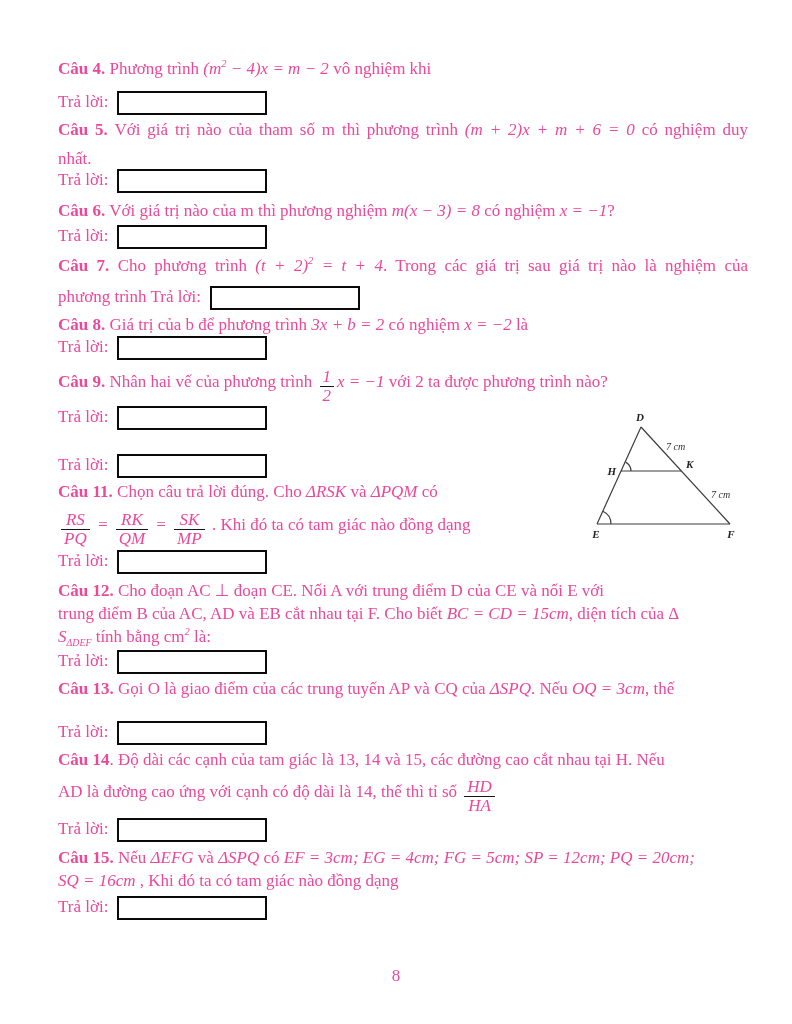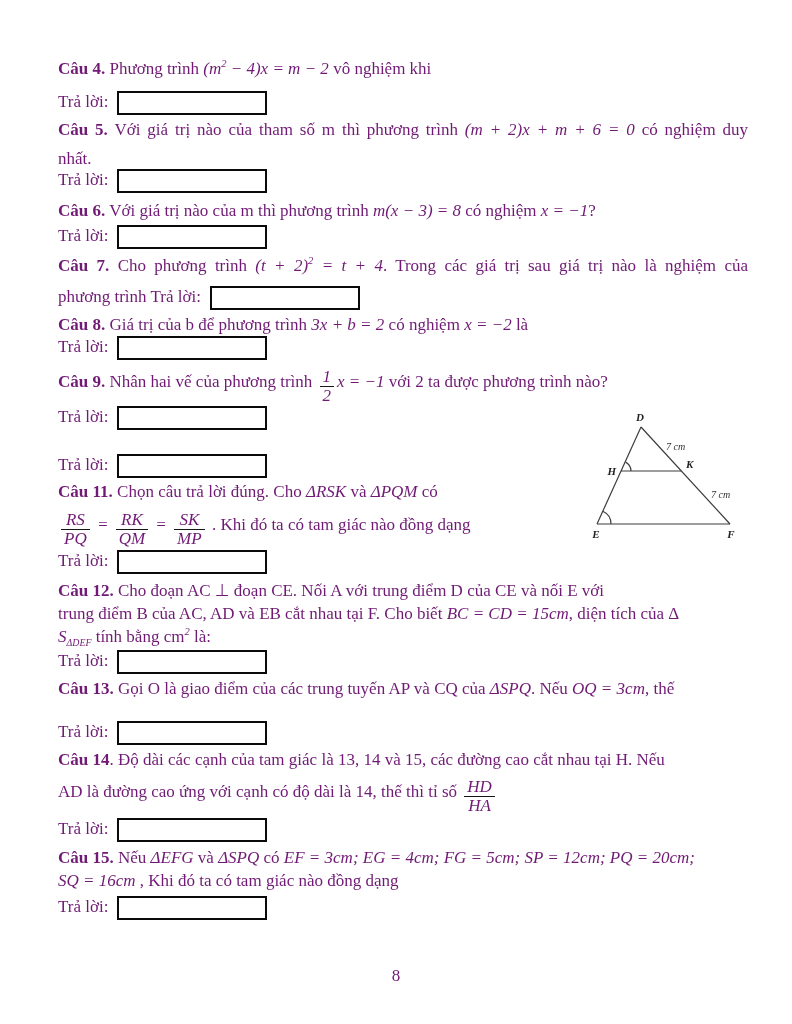--- a/index.html
+++ b/index.html
@@ -2,21 +2,21 @@
 <html><head>
 <meta charset="utf-8">
 <style>
   html,body{margin:0;padding:0;background:#e8e8e8;}
   .page{
     position:relative;
     width:792px;height:1024px;
     background:#ffffff;
     font-family:"Liberation Serif", serif;
     font-size:17px;
-    color:#701a75;
+    color:#ec4899;
     overflow:hidden;
     margin:0 auto;
   }
   .line{
     position:absolute;
     left:58px;
     width:690px;
     line-height:26px;
     white-space:nowrap;
   }
@@ -83,21 +83,21 @@
 
 <div class="page">
 
   <div class="line" style="top:56px"><span class="seg-b">Câu 4.</span><span class="seg-t"> Phương trình </span><span class="seg-m">(m</span><span class="seg-sup">2</span><span class="seg-m"> − 4)x = m − 2</span><span class="seg-t"> vô nghiệm khi</span></div>
   <div class="line" style="top:89px"><span class="seg-i">Trả lời:</span><span class="ansbox"></span></div>
 
   <div class="line justify" style="top:117px"><span class="seg-b">Câu 5.</span><span class="seg-t">  Với giá trị nào của tham số m thì phương trình </span><span class="seg-m">(m + 2)x + m + 6 = 0</span><span class="seg-t"> có nghiệm duy</span></div>
   <div class="line" style="top:146px"><span class="seg-t">nhất.</span></div>
   <div class="line" style="top:167px"><span class="seg-i">Trả lời:</span><span class="ansbox"></span></div>
 
-  <div class="line" style="top:198px"><span class="seg-b">Câu 6.</span><span class="seg-t"> Với giá trị nào của m thì phương trình </span><span class="seg-m">m(x − 3) = 8</span><span class="seg-t"> có nghiệm </span><span class="seg-m">x = −1</span><span class="seg-t">?</span></div>
+  <div class="line" style="top:198px"><span class="seg-b">Câu 6.</span><span class="seg-t"> Với giá trị nào của m thì phương nghiệm </span><span class="seg-m">m(x − 3) = 8</span><span class="seg-t"> có nghiệm </span><span class="seg-m">x = −1</span><span class="seg-t">?</span></div>
   <div class="line" style="top:223px"><span class="seg-i">Trả lời:</span><span class="ansbox"></span></div>
 
   <div class="line justify" style="top:253px"><span class="seg-b">Câu 7.</span><span class="seg-t"> Cho phương trình </span><span class="seg-m">(t + 2)</span><span class="seg-sup">2</span><span class="seg-m"> = t + 4</span><span class="seg-t">. Trong các giá trị sau giá trị nào là nghiệm của</span></div>
   <div class="line" style="top:284px"><span class="seg-t">phương trình </span><span class="seg-i">Trả lời:</span><span class="ansbox"></span></div>
 
   <div class="line" style="top:312px"><span class="seg-b">Câu 8.</span><span class="seg-t"> Giá trị của b để phương trình </span><span class="seg-m">3x + b = 2</span><span class="seg-t"> có nghiệm </span><span class="seg-m">x = −2</span><span class="seg-t"> là</span></div>
   <div class="line" style="top:334px"><span class="seg-i">Trả lời:</span><span class="ansbox"></span></div>
 
   <div class="line" style="top:368px"><span class="seg-b">Câu 9.</span><span class="seg-t"> Nhân hai vế của phương trình </span><span class="frac"><span class="num">1</span><span class="den">2</span></span><span class="seg-m">x = −1</span><span class="seg-t"> với 2 ta được phương trình nào?</span></div>
   <div class="line" style="top:404px"><span class="seg-i">Trả lời:</span><span class="ansbox"></span></div>

